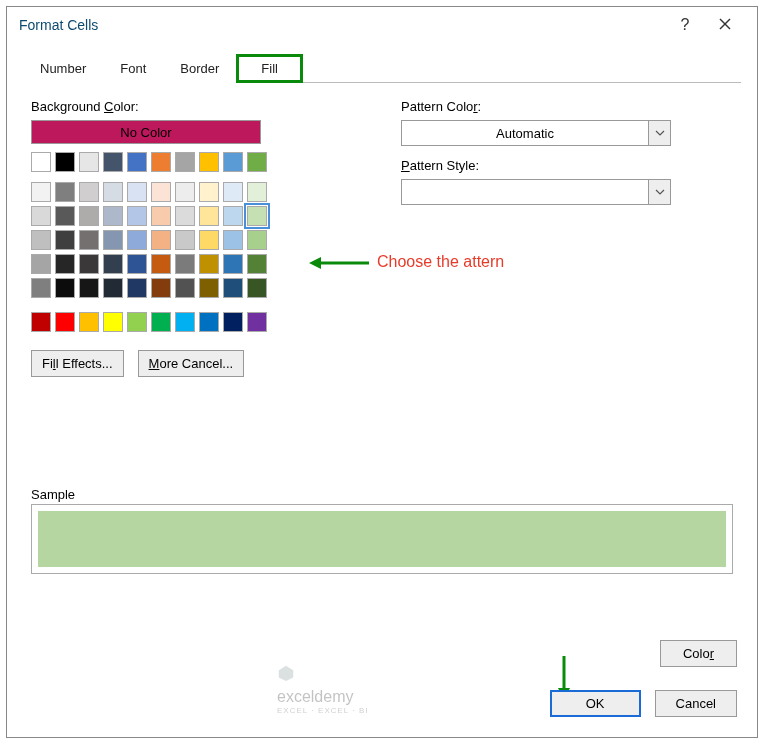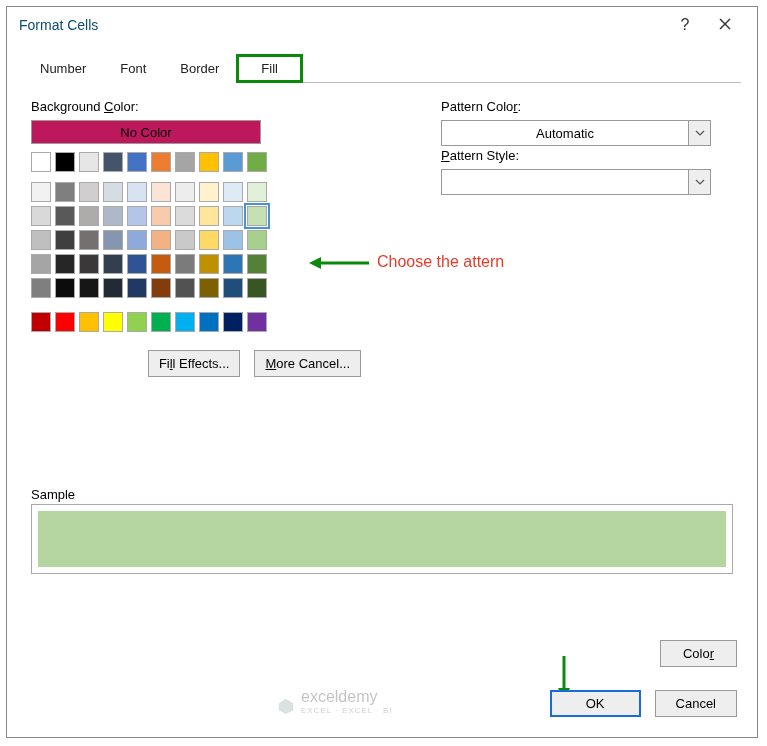--- a/index.html
+++ b/index.html
@@ -6,49 +6,49 @@
   body { margin: 0; background: #fff; width: 767px; height: 746px; position: relative; }
   .dialog { position: absolute; left: 6px; top: 6px; width: 752px; height: 732px; border: 1px solid #888; background: #fff; }
   .titlebar { height: 36px; display: flex; align-items: center; padding: 0 12px; }
   .titlebar .title { font-size: 14px; color: #0c4a6e; flex: 1; }
   .titlebar .help { width: 40px; text-align: center; font-size: 16px; color: #333; }
   .titlebar .close { width: 40px; text-align: center; font-size: 14px; color: #333; }
   .titlebar .close svg { width: 12px; height: 12px; }
   .tabs { display: flex; border-bottom: 1px solid #bbb; margin: 10px 16px 0 16px; }
   .tab { padding: 6px 16px; font-size: 13px; color: #222; background: #fff; border: 1px solid transparent; position: relative; top: 1px; }
   .tab.active { border: 3px solid #0a8a0a; border-bottom: 3px solid #0a8a0a; background: #fff; font-weight: 400; padding: 4px 22px; }
-  .content { padding: 16px 24px 0 24px; display: flex; gap: 40px; }
+  .content { padding: 16px 24px 0 24px; display: flex; }
   .left-col { width: 330px; }
   .right-col { flex: 1; padding-left: 40px; }
   .label { font-size: 13px; color: #000; margin-bottom: 6px; }
   .underline { text-decoration: underline; }
   .no-color-btn { width: 230px; height: 24px; border: 1px solid #999; background: #be185d; font-size: 13px; display: flex; align-items: center; justify-content: center; margin-bottom: 8px; }
   .palette-row { display: flex; gap: 4px; margin-bottom: 4px; }
   .swatch { width: 20px; height: 20px; border: 1px solid #aaa; }
   .swatch.selected { outline: 2px solid #4a90d9; outline-offset: 1px; }
   .palette-grid { margin-top: 10px; }
   .standard-row { margin-top: 14px; }
-  .btn-row { display: flex; gap: 14px; margin-top: 18px; justify-content: flex-end; }
+  .btn-row { display: flex; gap: 14px; margin-top: 18px; }
   .small-btn { padding: 5px 10px; font-size: 13px; border: 1px solid #999; background: #eee; }
-  .combo { width: 270px; height: 26px; border: 1px solid #999; background: #fff; display: flex; align-items: center; margin-bottom: 2px; }
+  .combo { width: 270px; height: 26px; border: 1px solid #999; background: #fff; display: flex; align-items: center; margin-bottom: 12px; }
   .combo .combo-text { flex: 1; text-align: center; font-size: 13px; }
   .combo .combo-arrow { width: 22px; height: 100%; border-left: 1px solid #999; background: #eee; display: flex; align-items: center; justify-content: center; }
   .combo .combo-arrow svg { width: 10px; height: 6px; }
   .annotation { color: #e73b2a; font-size: 16px; position: absolute; left: 370px; top: 246px; }
   .arrow-left { position: absolute; left: 302px; top: 248px; }
   .arrow-down { position: absolute; left: 549px; top: 649px; }
   .sample-area { margin: 110px 24px 0 24px; }
   .sample-label { font-size: 13px; margin-bottom: 2px; }
   .sample-box { border: 1px solid #aaa; padding: 6px; height: 70px; }
   .sample-fill { width: 100%; height: 100%; }
   .footer { position: absolute; right: 20px; bottom: 20px; display: flex; gap: 14px; align-items: center; }
   .clear-btn { position: absolute; right: 20px; bottom: 70px; padding: 5px 22px; font-size: 13px; border: 1px solid #999; background: #eee; }
   .ok-btn { padding: 4px 34px; font-size: 13px; border: 2px solid #1a6bd8; background: #eee; }
   .cancel-btn { padding: 5px 20px; font-size: 13px; border: 1px solid #999; background: #eee; }
-  .watermark { position: absolute; left: 270px; bottom: 22px; display: flex; align-items: flex-end; gap: 6px; opacity: 0.35; font-size: 16px; color: #555; }
+  .watermark { position: absolute; left: 270px; bottom: 22px; display: flex; align-items: flex-start; gap: 6px; opacity: 0.35; font-size: 16px; color: #555; flex-direction: column; }
   .watermark .sub { font-size: 8px; color: #777; letter-spacing: 1px; }
   .wm-logo { width: 18px; height: 18px; }
 </style>
 </head>
 <body>
 
 <div class="dialog">
   <div class="titlebar">
     <div class="title">Format Cells</div>
     <div class="help">?</div>

